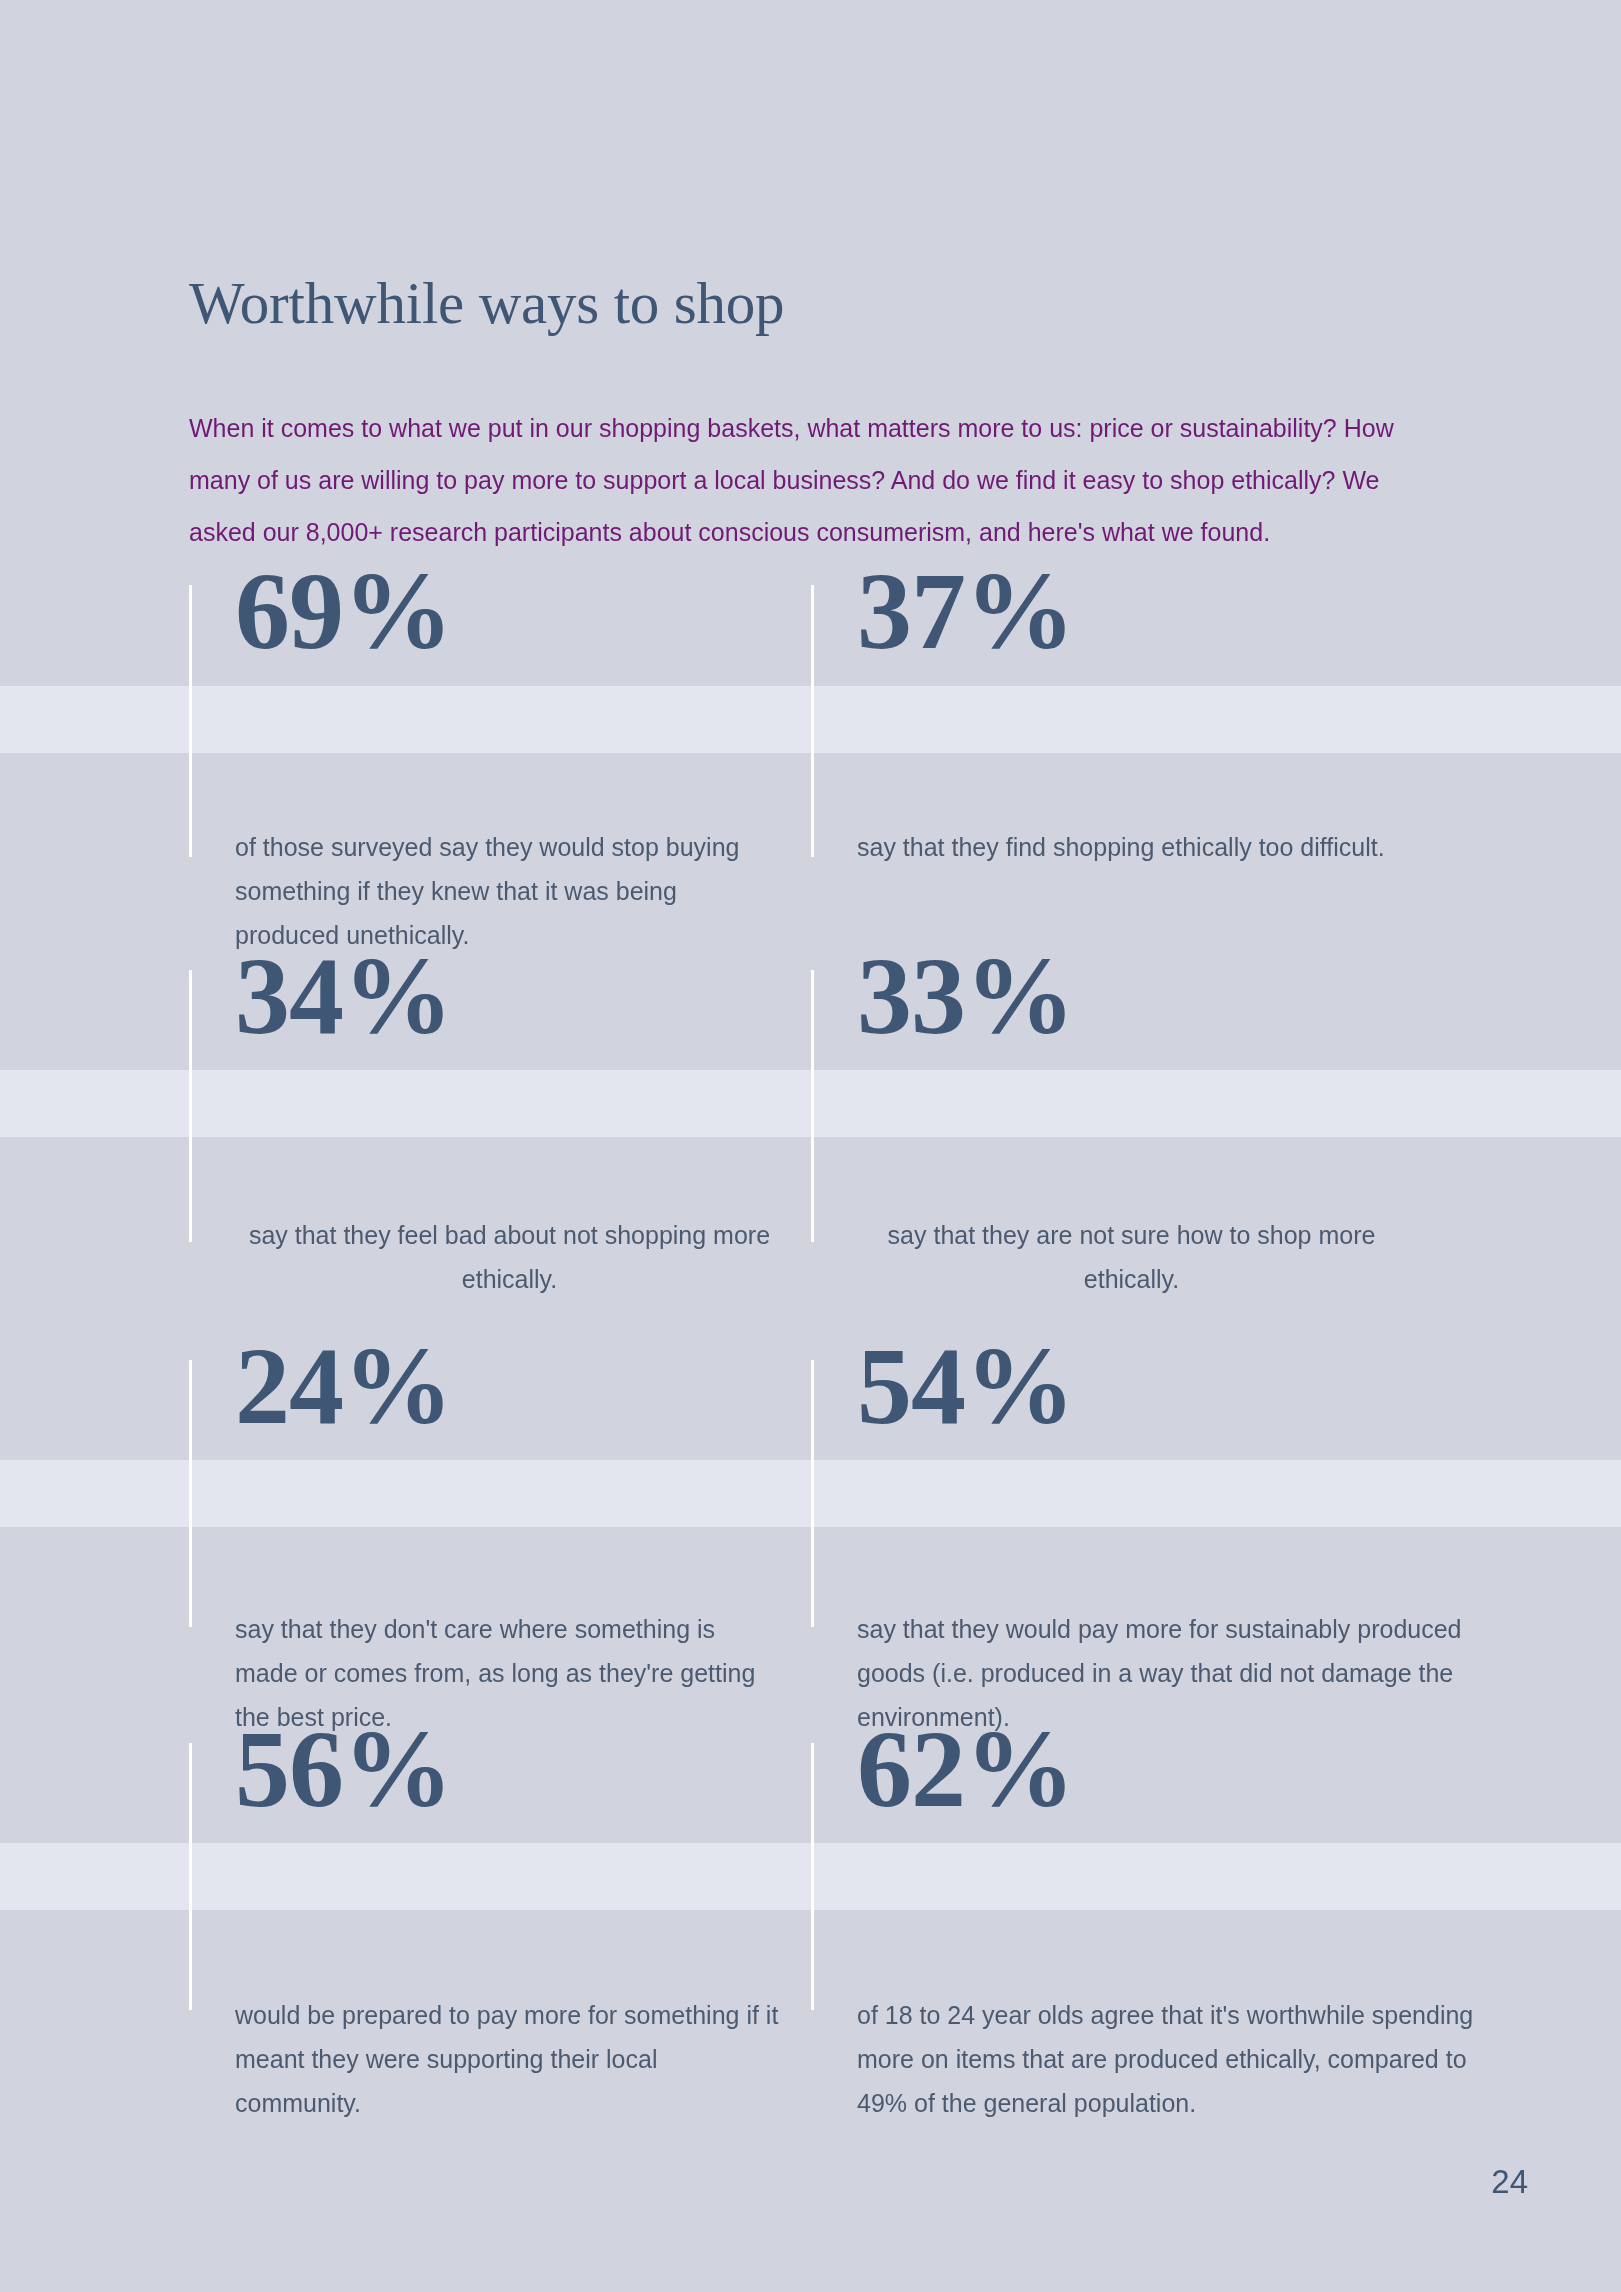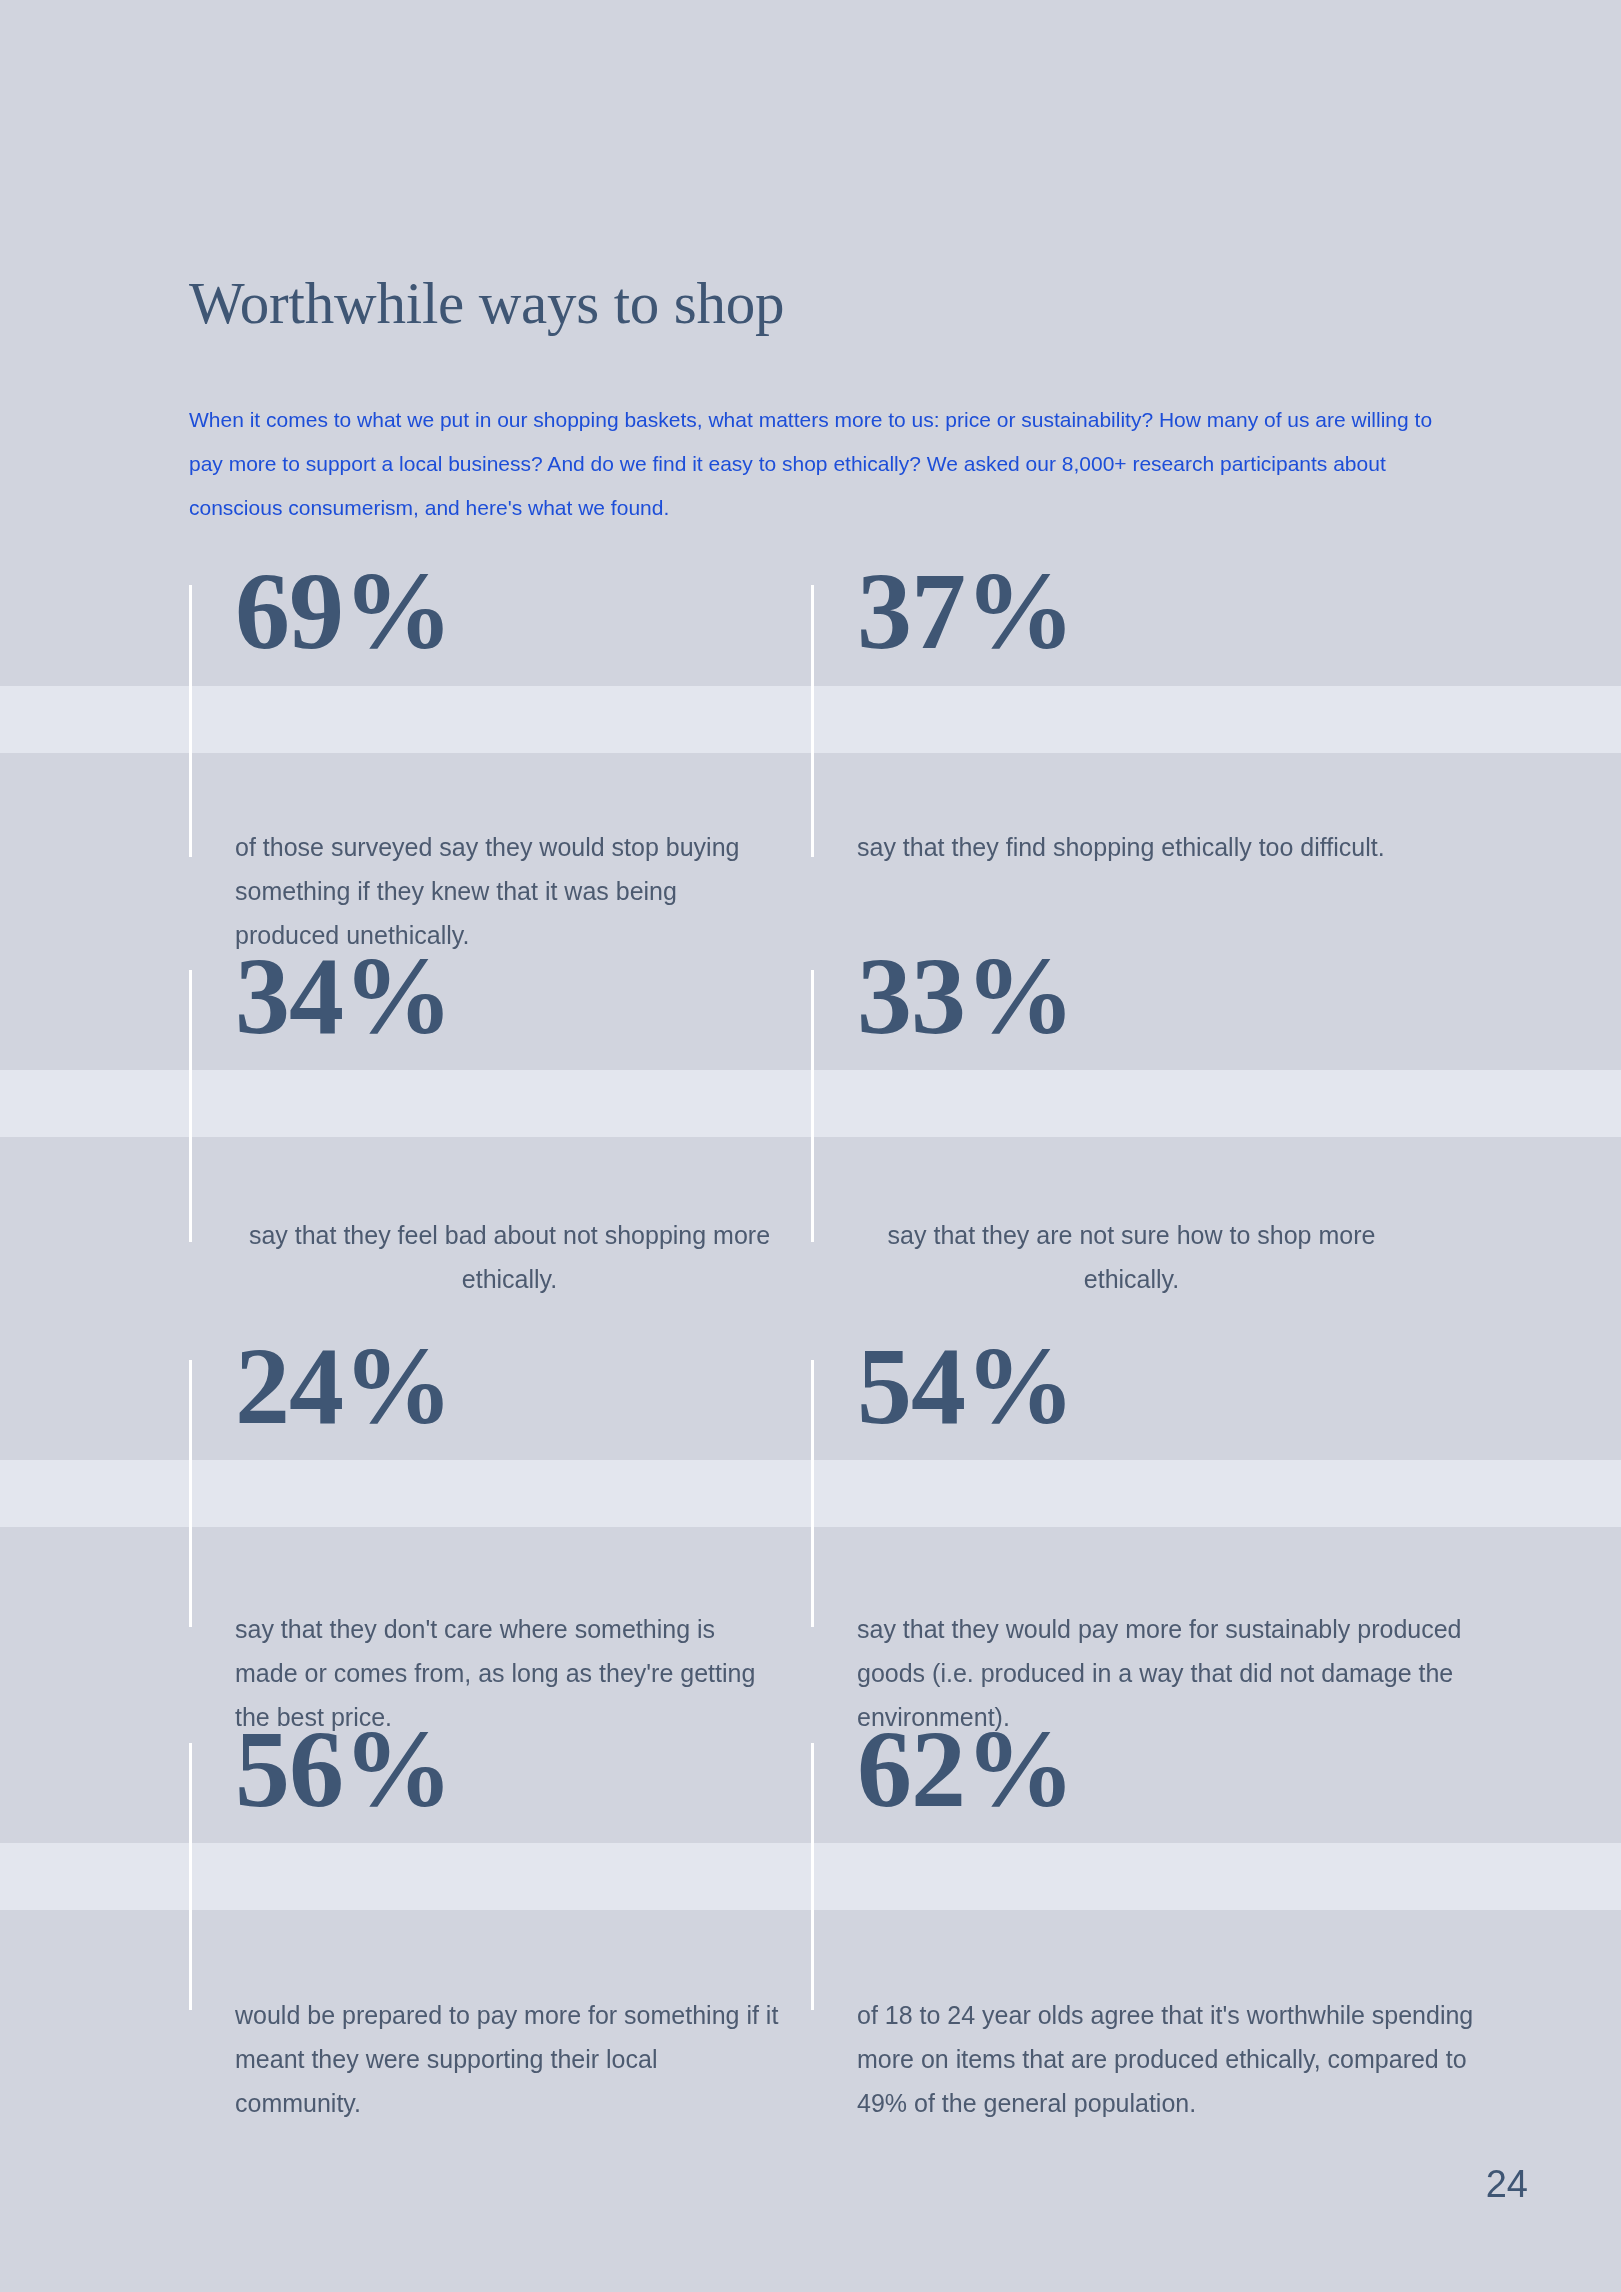--- a/index.html
+++ b/index.html
@@ -47,23 +47,23 @@
     color: #3f5674;
     letter-spacing: -0.2px;
     white-space: nowrap;
   }
 
   .intro {
     position: absolute;
     left: 189px;
     top: 377px;
     width: 1245px;
-    font-size: 21px;
-    line-height: 44px;
-    color: #1d4ed8;
+    font-size: 25px;
+    line-height: 52px;
+    color: #701a75;
     font-weight: 400;
   }
 
   
   .stats {
     position: absolute;
     left: 0;
     top: 0;
     width: 1621px;
   }
@@ -116,21 +116,21 @@
 
   .row1 .caption { top: 240px; }
   .row2 .caption { top: 243px; text-align: center; }
   .row3 .caption { top: 247px; }
   .row4 .caption { top: 250px; }
 
   .page-number {
     position: absolute;
     right: 93px;
     top: 2163px;
-    font-size: 38px;
+    font-size: 33px;
     color: #3f5674;
     font-weight: 400;
   }
 </style>
 </head>
 <body>
 
 <div class="band b1"></div>
 <div class="band b2"></div>
 <div class="band b3"></div>

